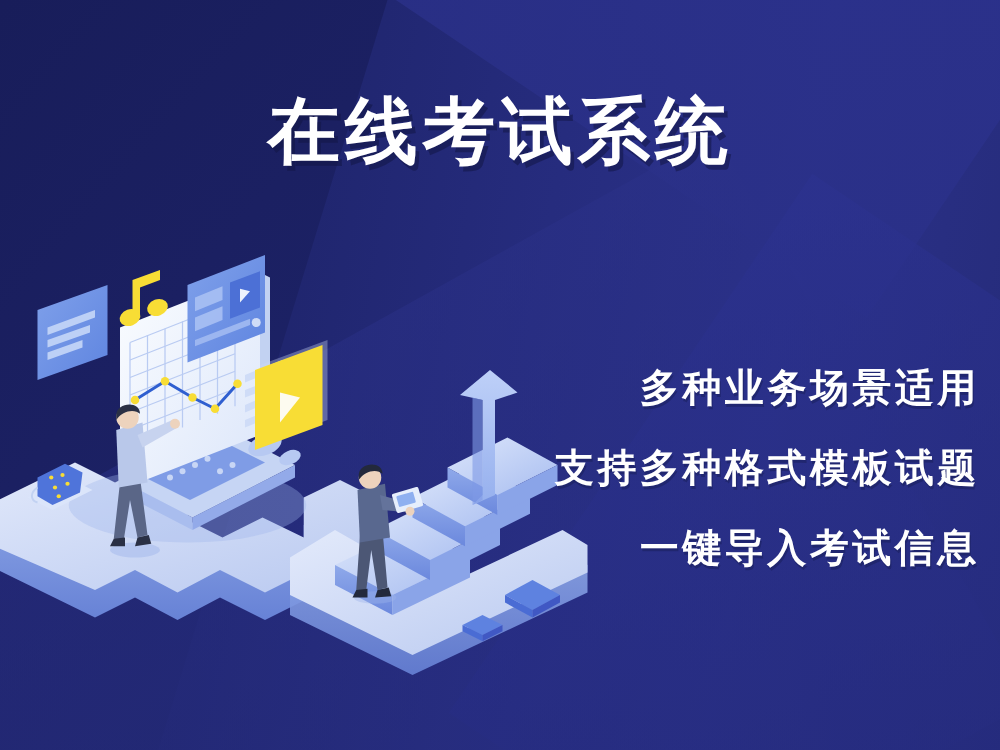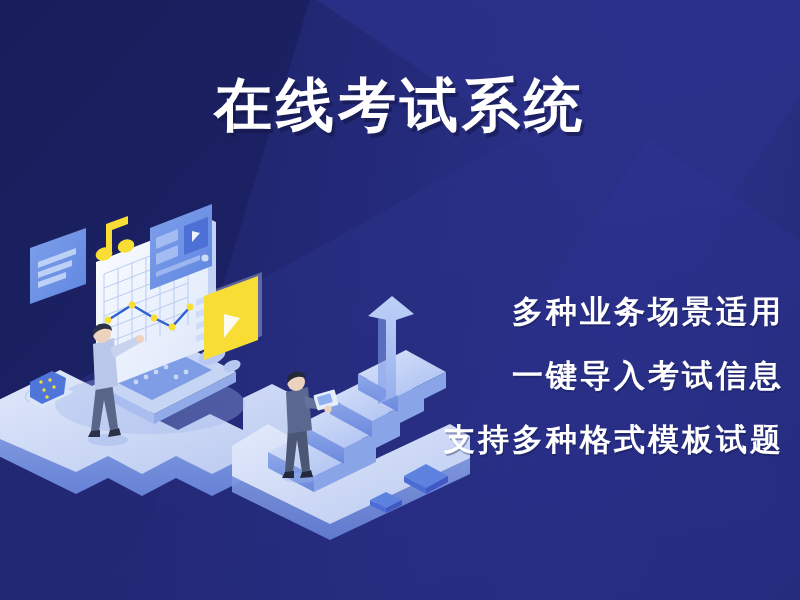--- a/index.html
+++ b/index.html
@@ -338,17 +338,17 @@
           <path d="M 386 508 L 402 500 L 402 505 L 386 513 Z" fill="#4058c4"></path>
         </g>
       </g>
     </svg>
   </div>
 
   <div class="headline">在线考试系统</div>
 
   <div class="features">
     <div class="feature-line">多种业务场景适用</div>
+    <div class="feature-line">支持多种格式模板试题</div>
     <div class="feature-line">一键导入考试信息</div>
-    <div class="feature-line">支持多种格式模板试题</div>
   </div>
 
 </div>
 
 </body></html>

